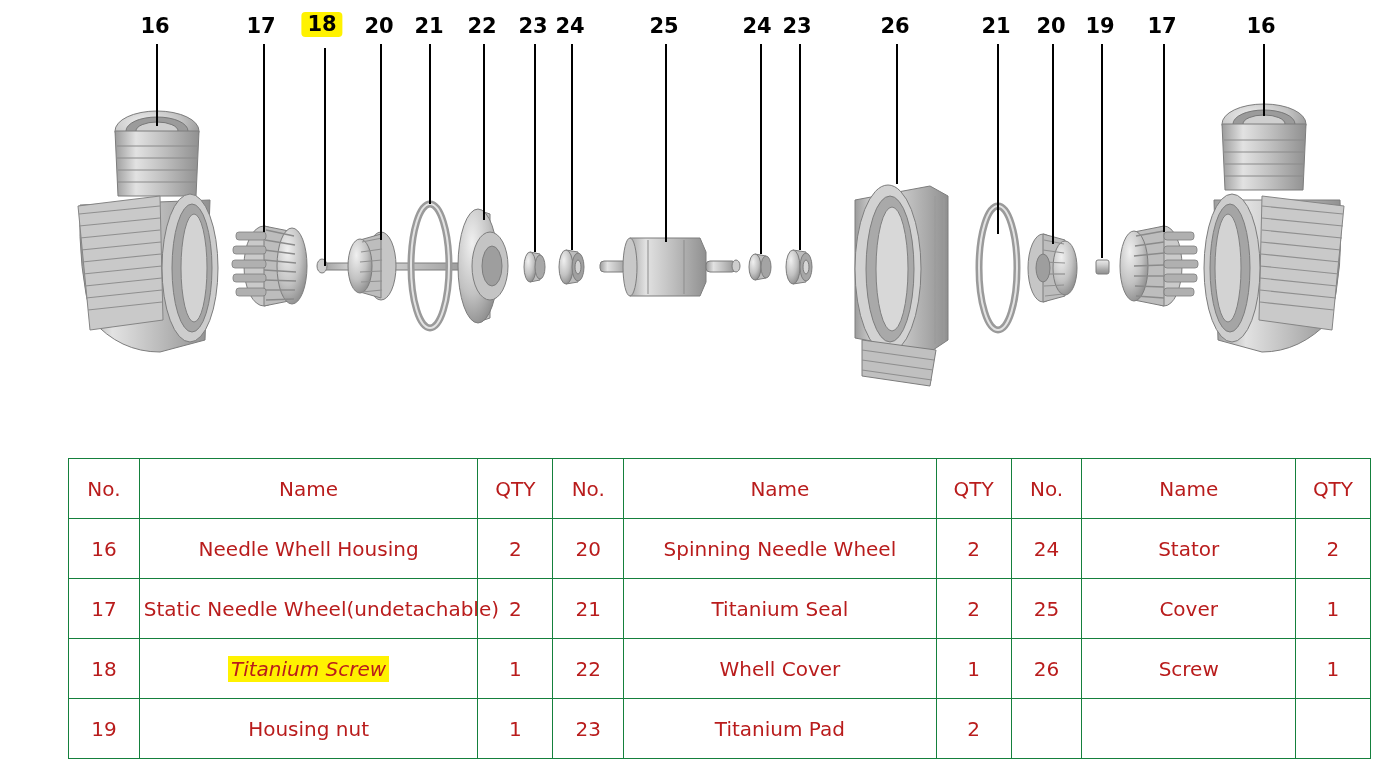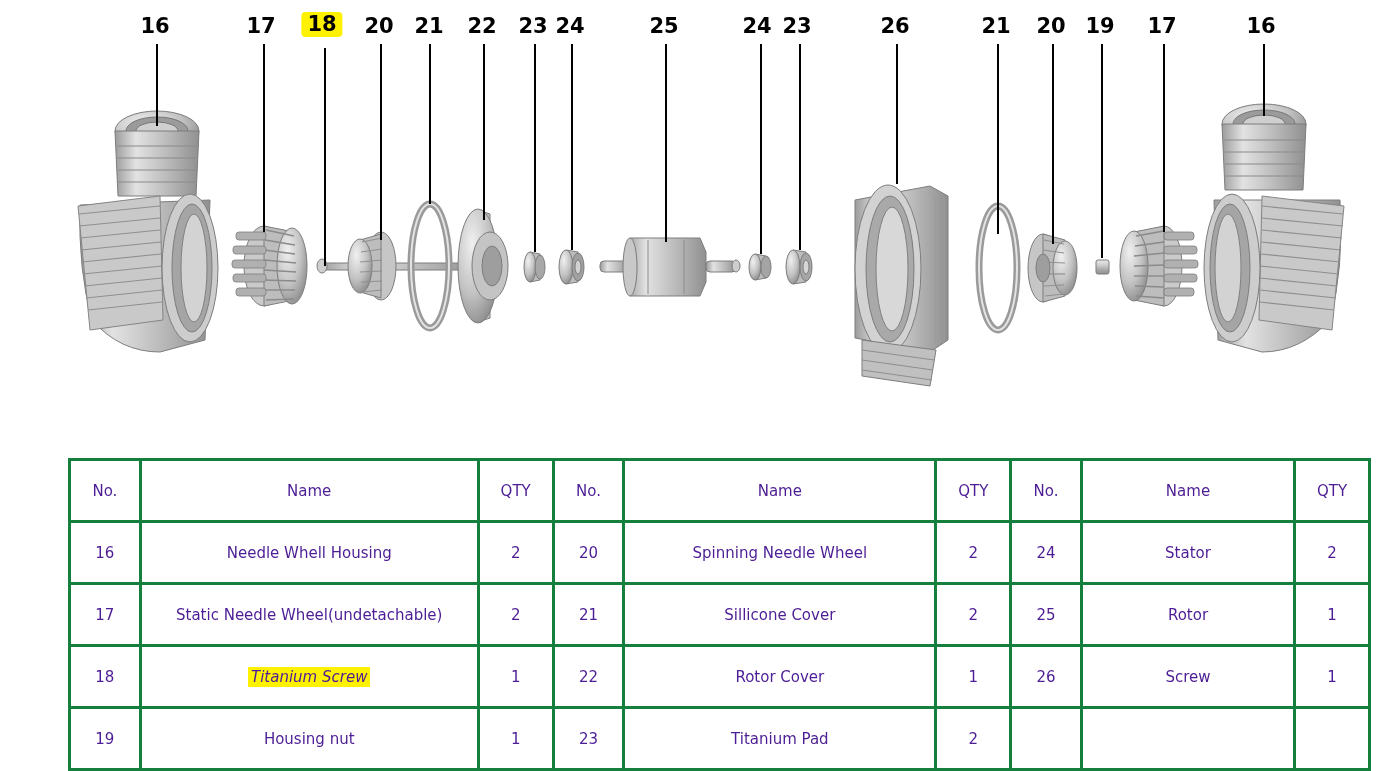--- a/index.html
+++ b/index.html
@@ -47,25 +47,25 @@
   
   #bom {
     position: absolute;
     left: 68px;
     top: 458px;
     width: 1303px;
     border-collapse: collapse;
     table-layout: fixed;
   }
   #bom th, #bom td {
-    border: 3px solid #15803d;
+    border: 1px solid #15803d;
     text-align: center;
-    font-size: 15px;
+    font-size: 20px;
     font-weight: normal;
-    color: #4c1d95;
+    color: #b91c1c;
     height: 59px;
     padding: 0 4px;
     white-space: nowrap;
   }
   #bom th { font-weight: normal; }
   .c-no  { width: 68px; }
   .c-name{ width: 325px; }
   .c-qty { width: 72px; }
   .c-name2{ width: 300px; }
   .c-name3{ width: 205px; }
@@ -390,32 +390,32 @@
         <td>2</td>
         <td>24</td>
         <td>Stator</td>
         <td>2</td>
       </tr>
       <tr>
         <td>17</td>
         <td>Static Needle Wheel(undetachable)</td>
         <td>2</td>
         <td>21</td>
-        <td>Sillicone Cover</td>
+        <td>Titanium Seal</td>
         <td>2</td>
         <td>25</td>
-        <td>Rotor</td>
+        <td>Cover</td>
         <td>1</td>
       </tr>
       <tr>
         <td>18</td>
         <td class="hl-cell"><span class="hl">Titanium Screw</span></td>
         <td>1</td>
         <td>22</td>
-        <td>Rotor Cover</td>
+        <td>Whell Cover</td>
         <td>1</td>
         <td>26</td>
         <td>Screw</td>
         <td>1</td>
       </tr>
       <tr>
         <td>19</td>
         <td>Housing nut</td>
         <td>1</td>
         <td>23</td>

